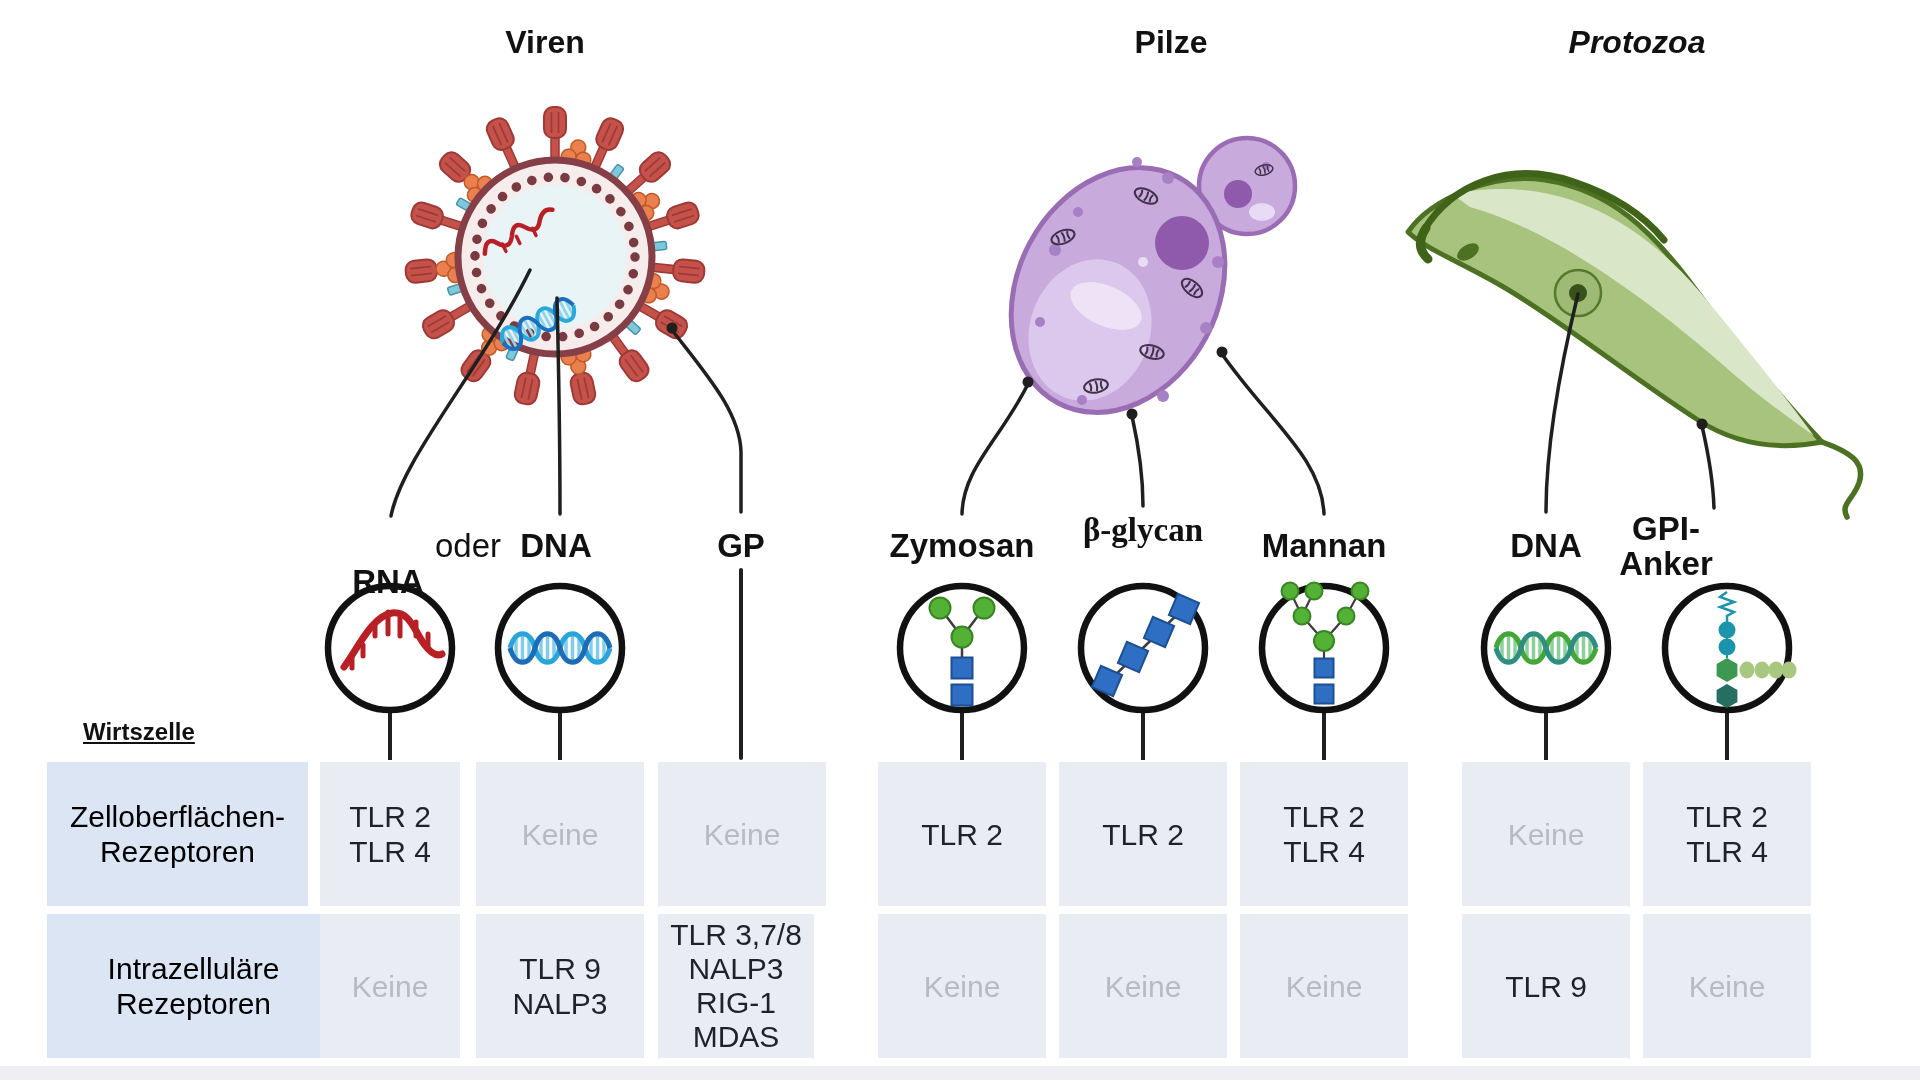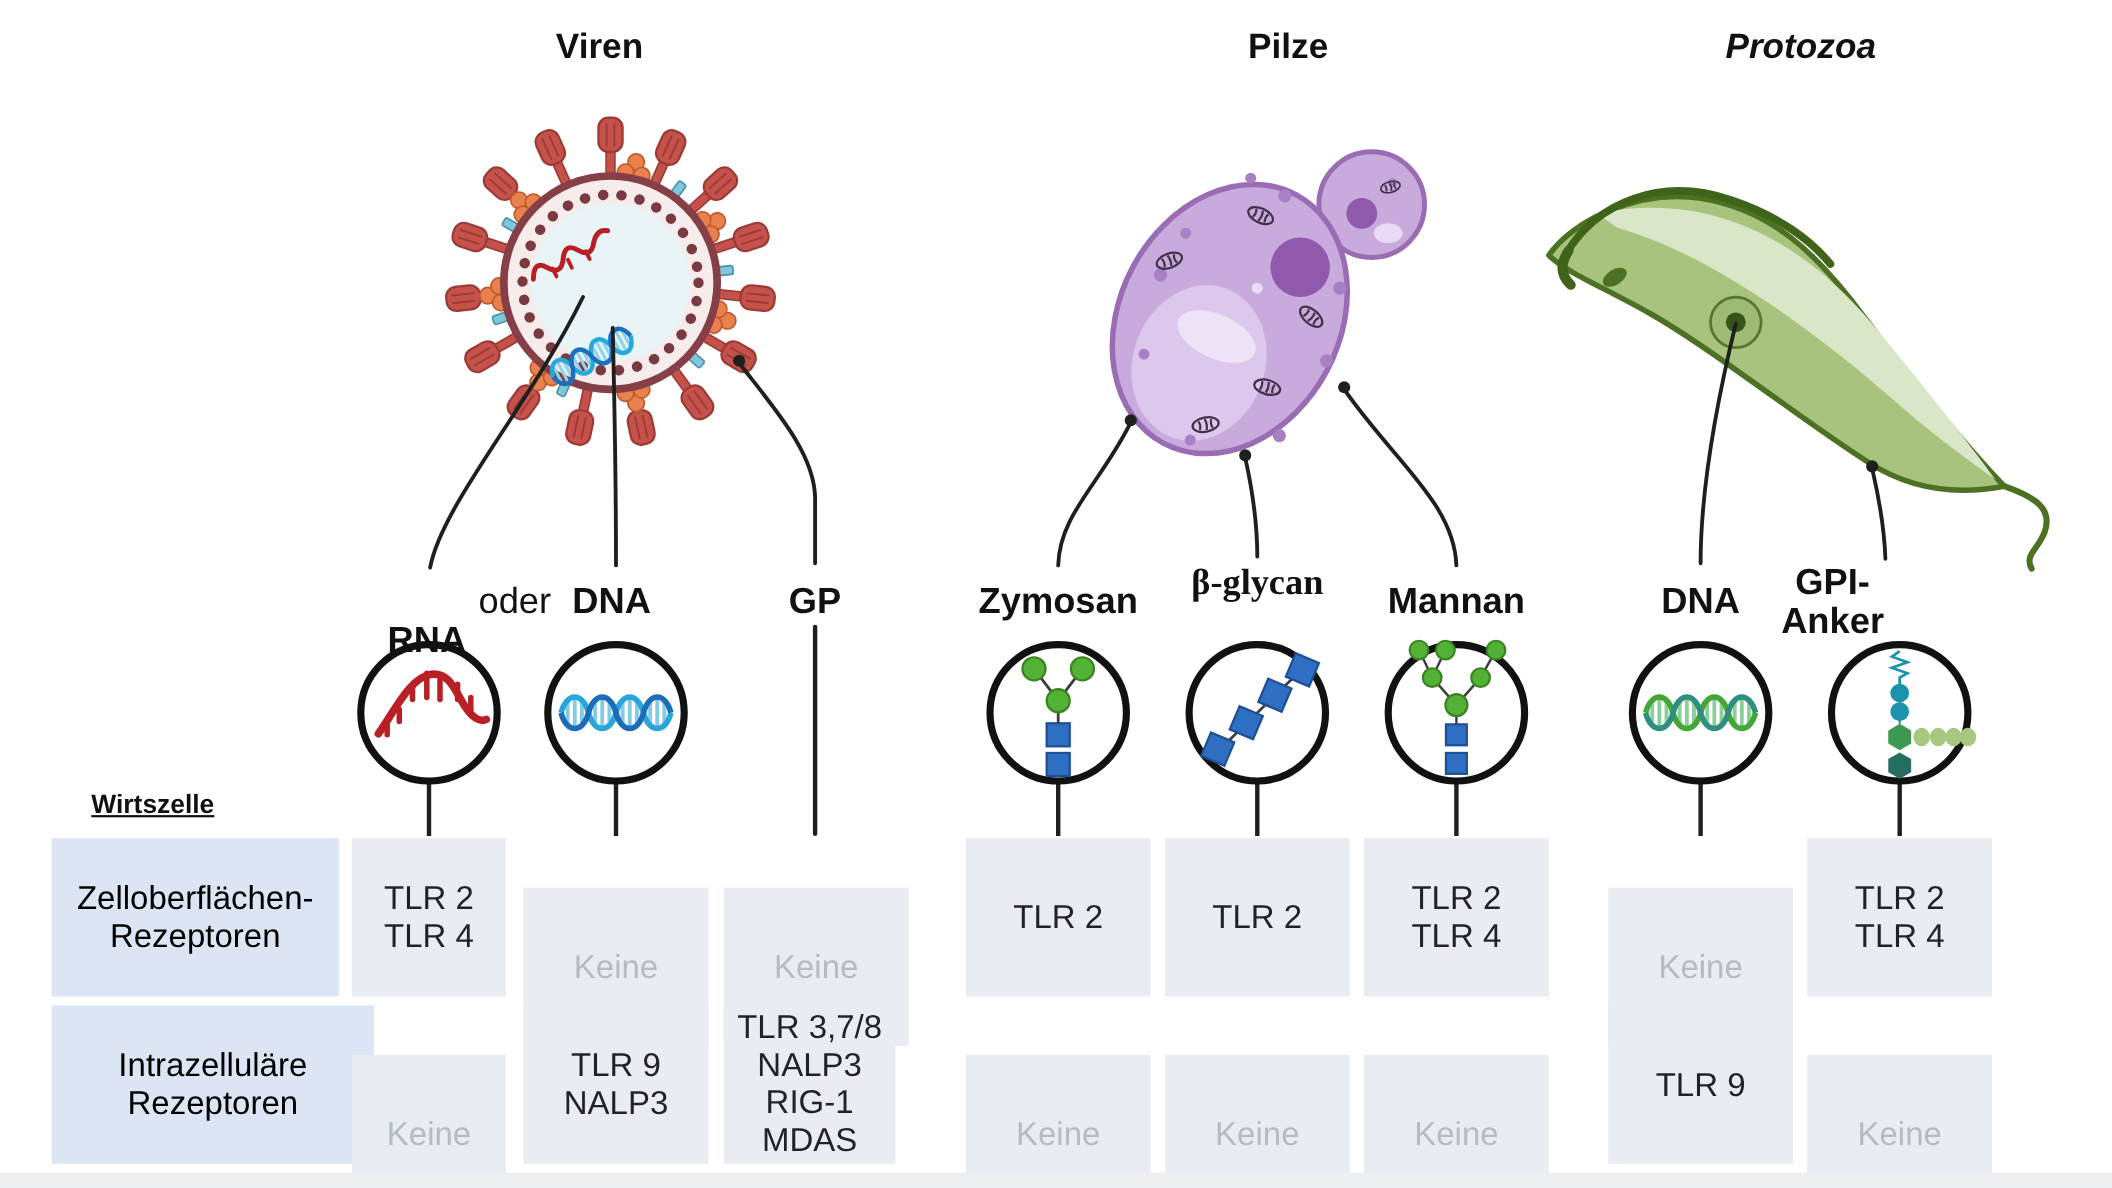--- a/index.html
+++ b/index.html
@@ -7,21 +7,21 @@
           font-family:"Liberation Sans",sans-serif;color:#111;}
   .abs{position:absolute;}
   .cx{transform:translateX(-50%);}
   .title{font-size:32px;font-weight:700;white-space:nowrap;}
   .pamp{font-size:33px;font-weight:700;white-space:pre-line;text-align:center;line-height:35px;}
   .pamp.reg{font-weight:400;}
   .host{font-size:24px;font-weight:700;text-decoration:underline;}
   .cell{display:flex;align-items:center;justify-content:center;text-align:center;
         background:var(--data-cell,#e9ecf3);font-size:30px;line-height:35px;white-space:pre-line;color:#1f2227;}
   .cell.rowhead{background:var(--header-cell,#dbe5f4);font-weight:400;color:#000000;}
-  .cell.muted{color:var(--keine-text,#b7bac1);margin-top:45px;}
+  .cell.muted{color:var(--keine-text,#b7bac1);}
   .bottomstrip{background:var(--bottom-strip,#edeff3);}
   svg{position:absolute;left:0;top:0;}
 </style>
 </head>
 <body>
 
 <div class="canvas">
 
   <svg width="1920" height="1080" viewBox="0 0 1920 1080">
     <defs>

